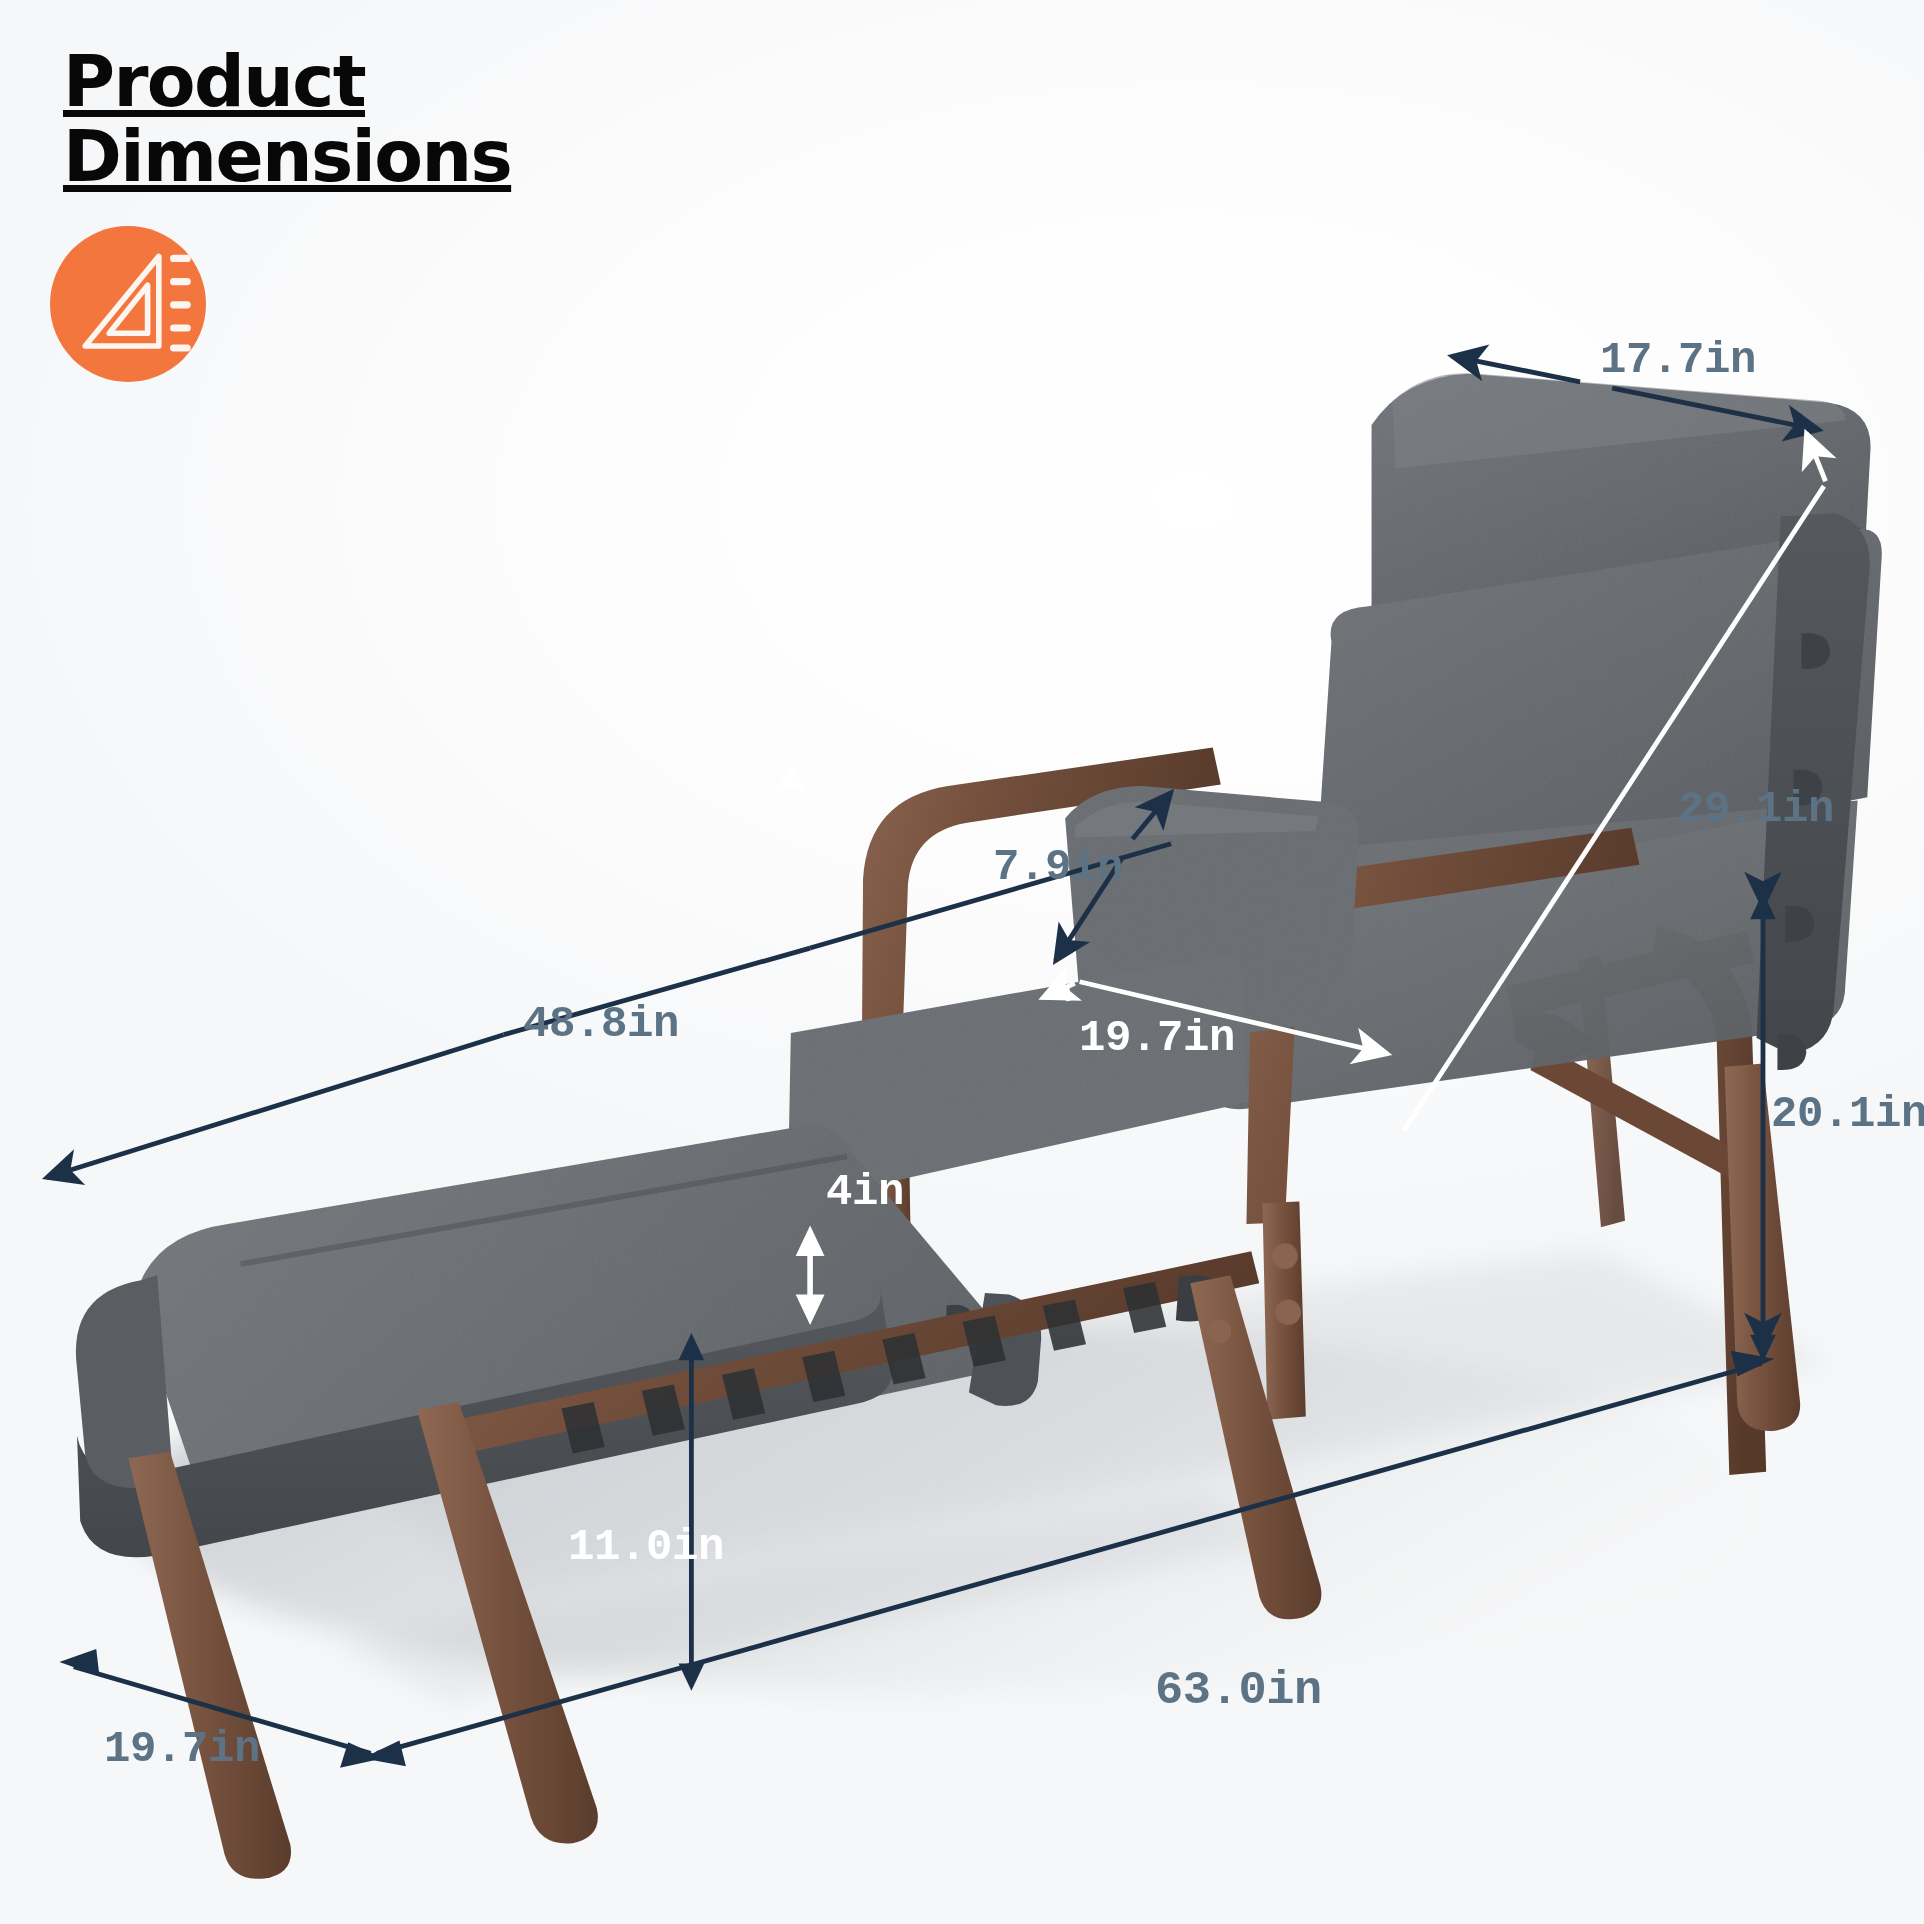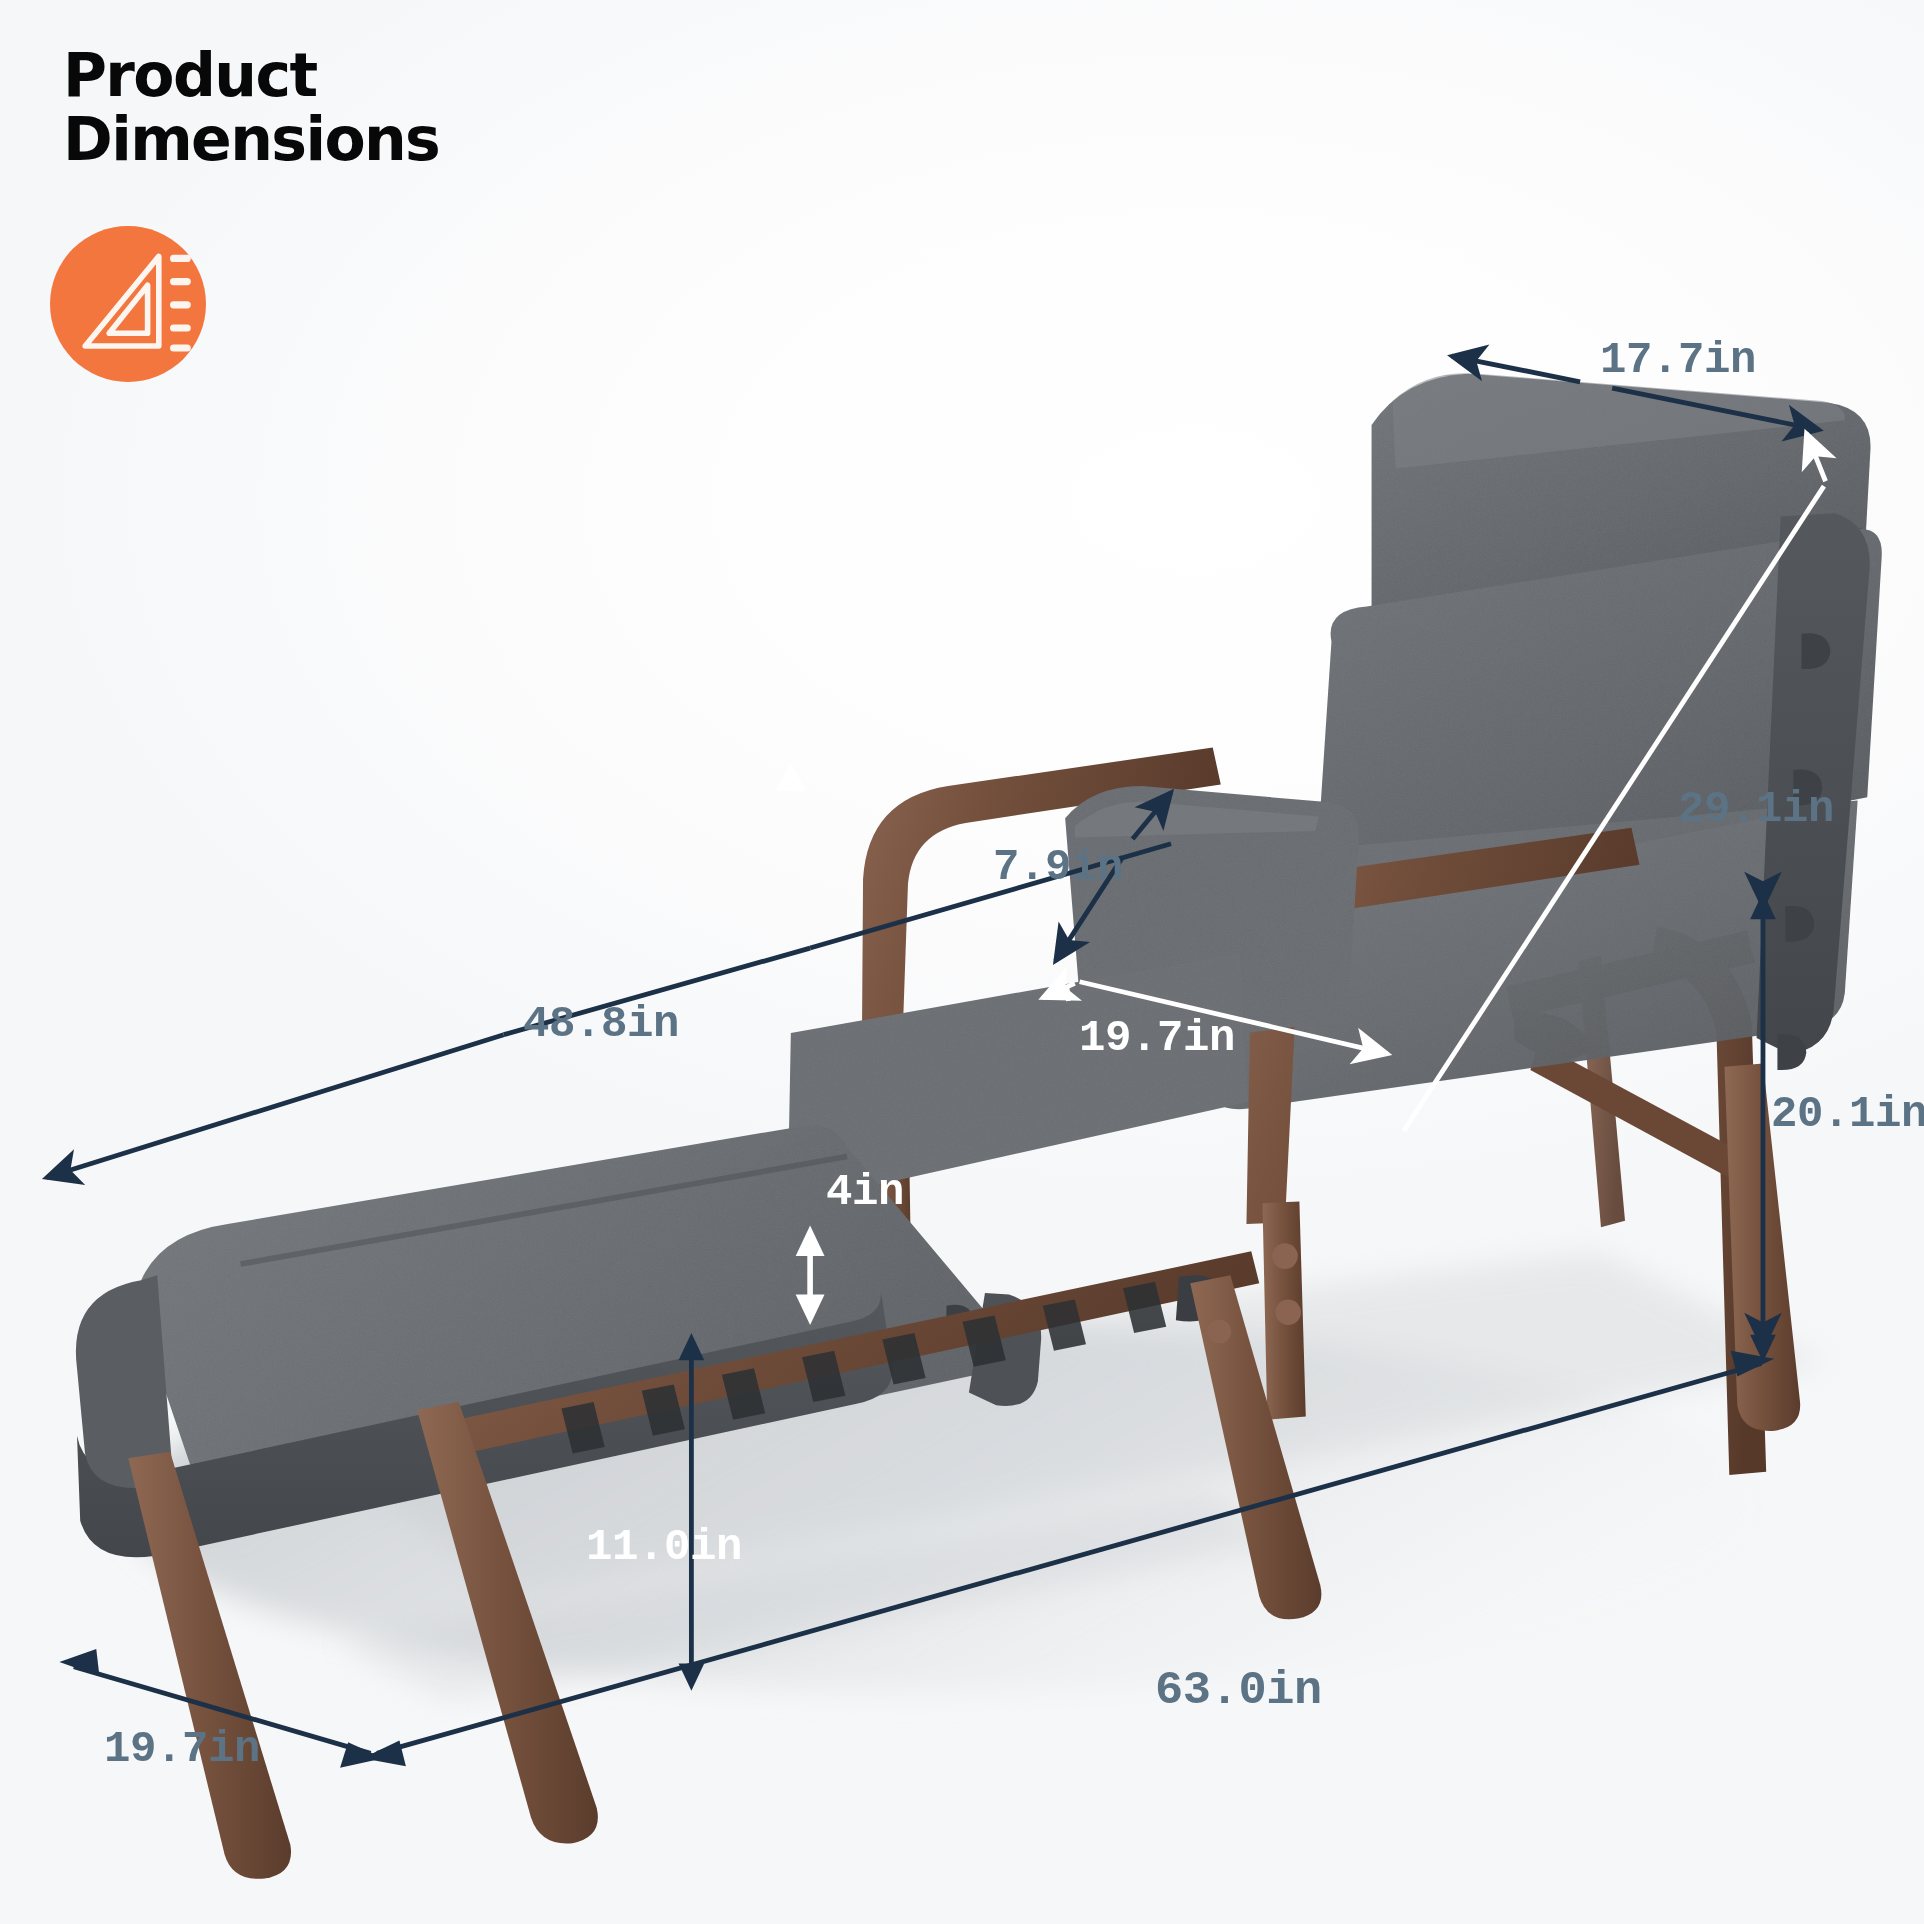--- a/index.html
+++ b/index.html
@@ -12,24 +12,25 @@
     position:relative;width:1925px;height:1925px;
     background:
       radial-gradient(ellipse 1203px 722px at 62% 26%, #ffffff 0%, #fdfdfe 48%, #f6f7f8 100%),
       linear-gradient(160deg,#ffffff 0%,#fafbfb 52%,#eef0f2 100%);
     overflow:hidden;
   }
 
   
   #title{
     position:absolute;left:63px;top:44px;width:882px;
-    font-size:60px;line-height:1.06;font-weight:700;
+    font-size:71px;line-height:1.06;font-weight:700;
     letter-spacing:-1.6px;color:#080808;
     font-family:"DejaVu Sans","Liberation Sans",sans-serif;
     white-space:pre-line;
+    text-decoration:underline;
   }
 
   
   #badge{
     position:absolute;left:50px;top:226px;width:156px;height:156px;
     border-radius:50%;background:#F4763F;
   }
   #badge svg{position:absolute;left:0;top:0;}
 
   
@@ -45,21 +46,21 @@
   .dim.white{color:#ffffff;}
   .dim.big{font-size:47px;}
 
   #d-177{left:1600px;top:335px;}
   #d-291{left:1678px;top:752px;margin-top:32px;}
   #d-79 {left:993px;top:842px;}
   #d-488{left:499px; top:999px;margin-left:24px;}
   #d-197a{left:1079px;top:1013px;}
   #d-201{left:1771px;top:1089px;}
   #d-4  {left:826px;top:1167px;}
-  #d-110{left:568px; top:1522px;margin-left:18px;}
+  #d-110{left:568px; top:1522px;}
   #d-630{left:1155px;top:1664px;}
   #d-197b{left:104px; top:1724px;}
 </style>
 </head>
 <body>
 
 <div id="stage">
 
   <svg id="photo" viewBox="0 0 2400 2400" xmlns="http://www.w3.org/2000/svg">
     <defs>

